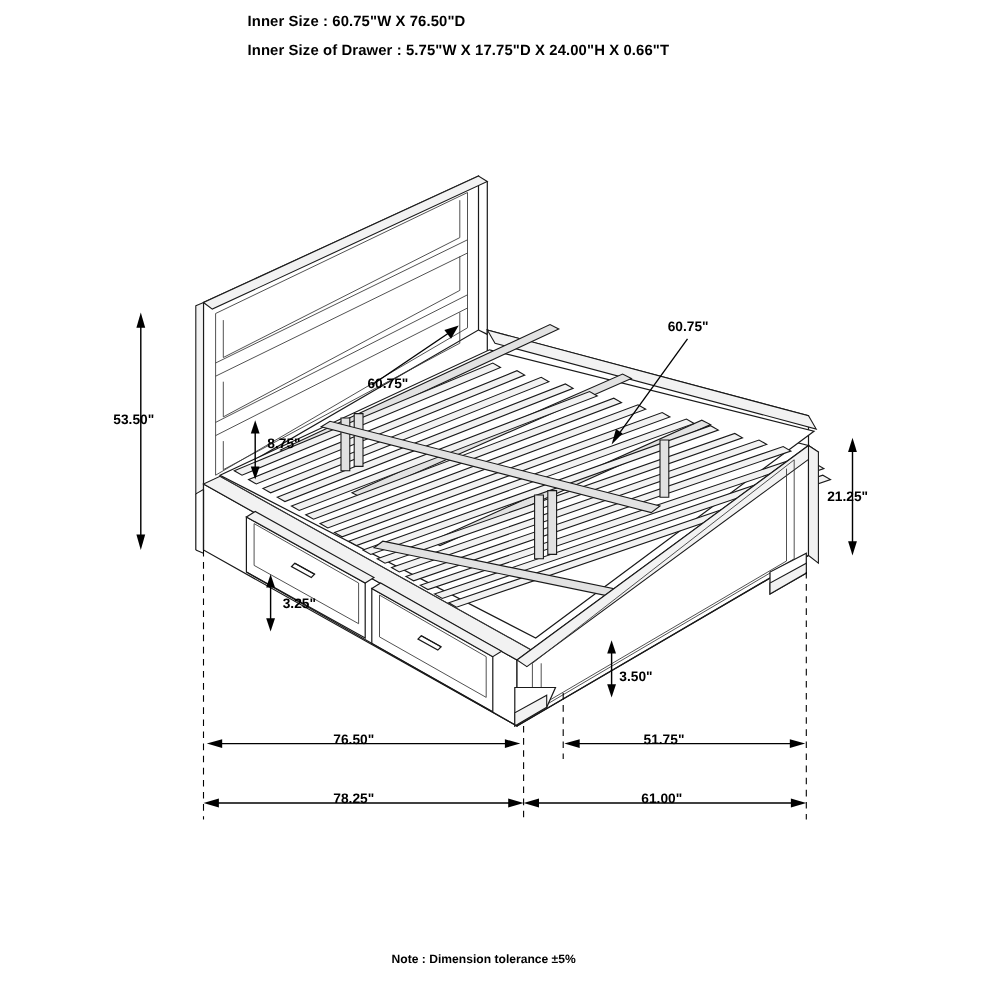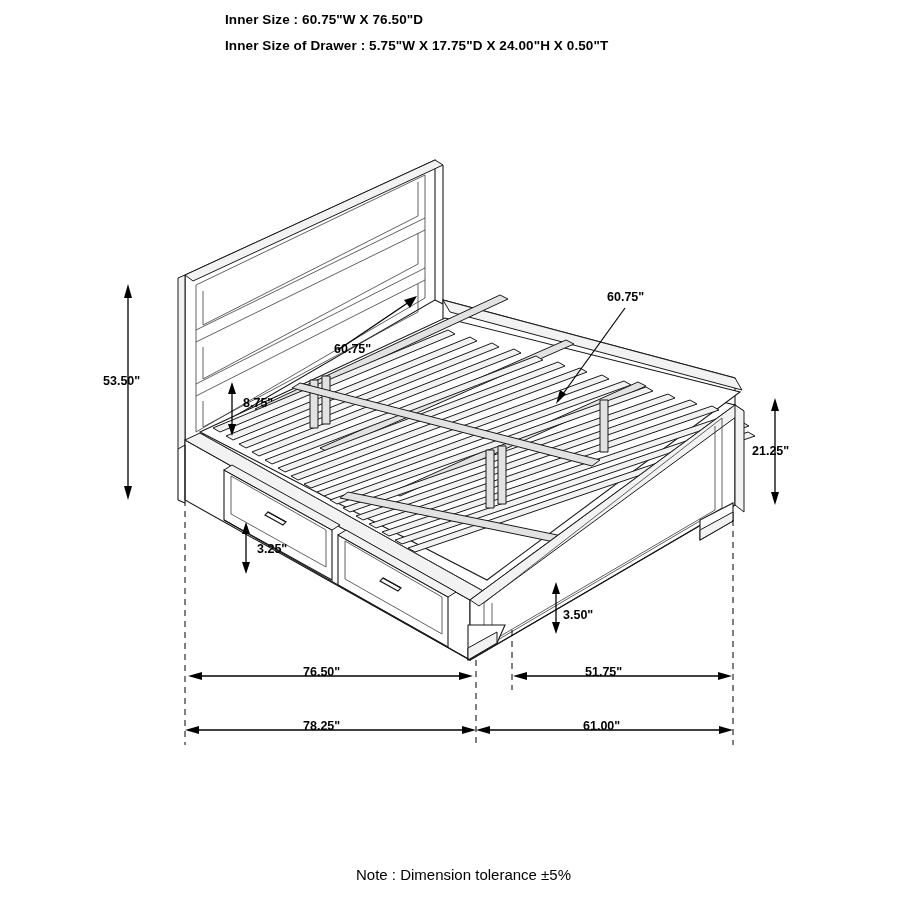--- a/index.html
+++ b/index.html
@@ -18,22 +18,22 @@
   }
   .hdr {
     position: absolute;
     font-size: 13.5px;
     font-weight: bold;
     letter-spacing: 0.1px;
     white-space: nowrap;
   }
   .note {
     position: absolute;
-    font-size: 15px;
-    font-weight: normal;
+    font-size: 11px;
+    font-weight: bold;
     white-space: nowrap;
     padding-left: 43px;
   }
   .dim {
     position: absolute;
     font-size: 12.5px;
     font-weight: bold;
     white-space: nowrap;
   }
   svg.layer {
@@ -51,21 +51,21 @@
   .dimline { stroke: #000000; stroke-width: 1.3; fill: none; }
   .extline { stroke: #000000; stroke-width: 1.0; fill: none; stroke-dasharray: 6 5; }
   .leader { stroke: #000000; stroke-width: 1.2; fill: none; }
 </style>
 </head>
 <body>
 
 <div id="page">
 
   <div class="hdr" style="left:225px; top:12px;">Inner Size : 60.75"W X 76.50"D</div>
-  <div class="hdr" style="left:225px; top:38px;">Inner Size of Drawer : 5.75"W X 17.75"D X 24.00"H X 0.50"T</div>
+  <div class="hdr" style="left:225px; top:38px;">Inner Size of Drawer : 5.75"W X 17.75"D X 24.00"H X 0.66"T</div>
 
   <svg class="layer" viewBox="0 0 900 900">
 
     <g>
 
       <polygon class="fillw" points="185,275 185,445 435,300 435,160"></polygon>
 
       <polygon class="fillg" points="185,275 435,160 443,165 193,281"></polygon>
 
       <polygon class="fillg" points="178,278 185,275 185,445 178,449"></polygon>

